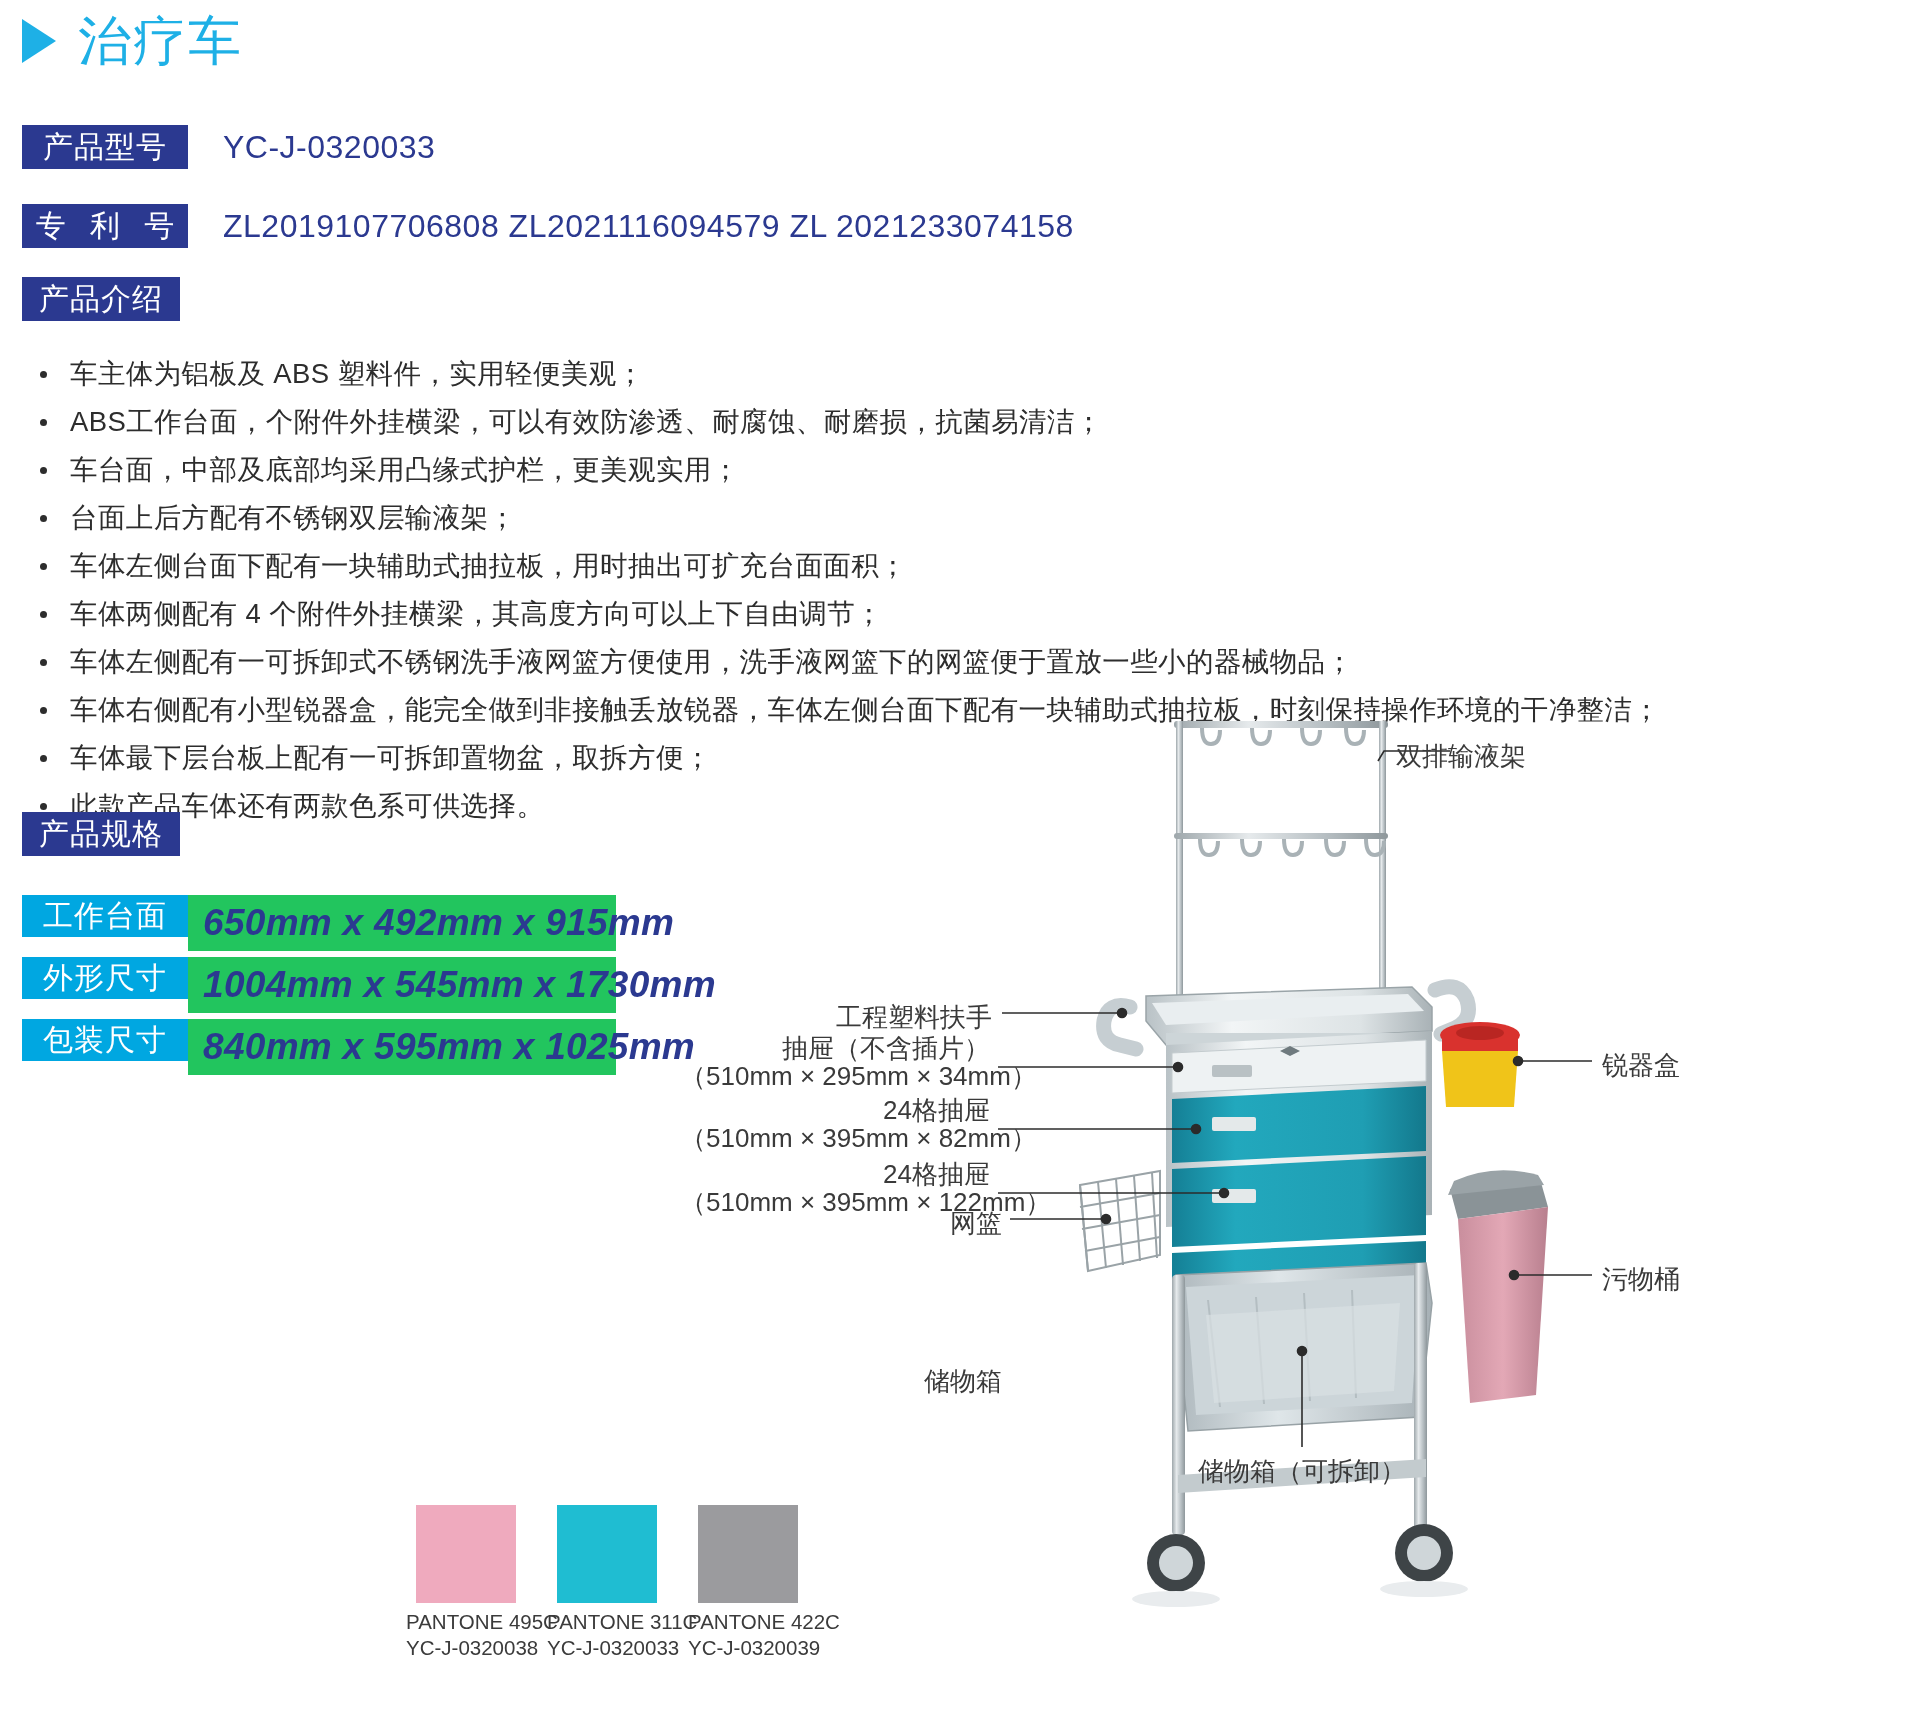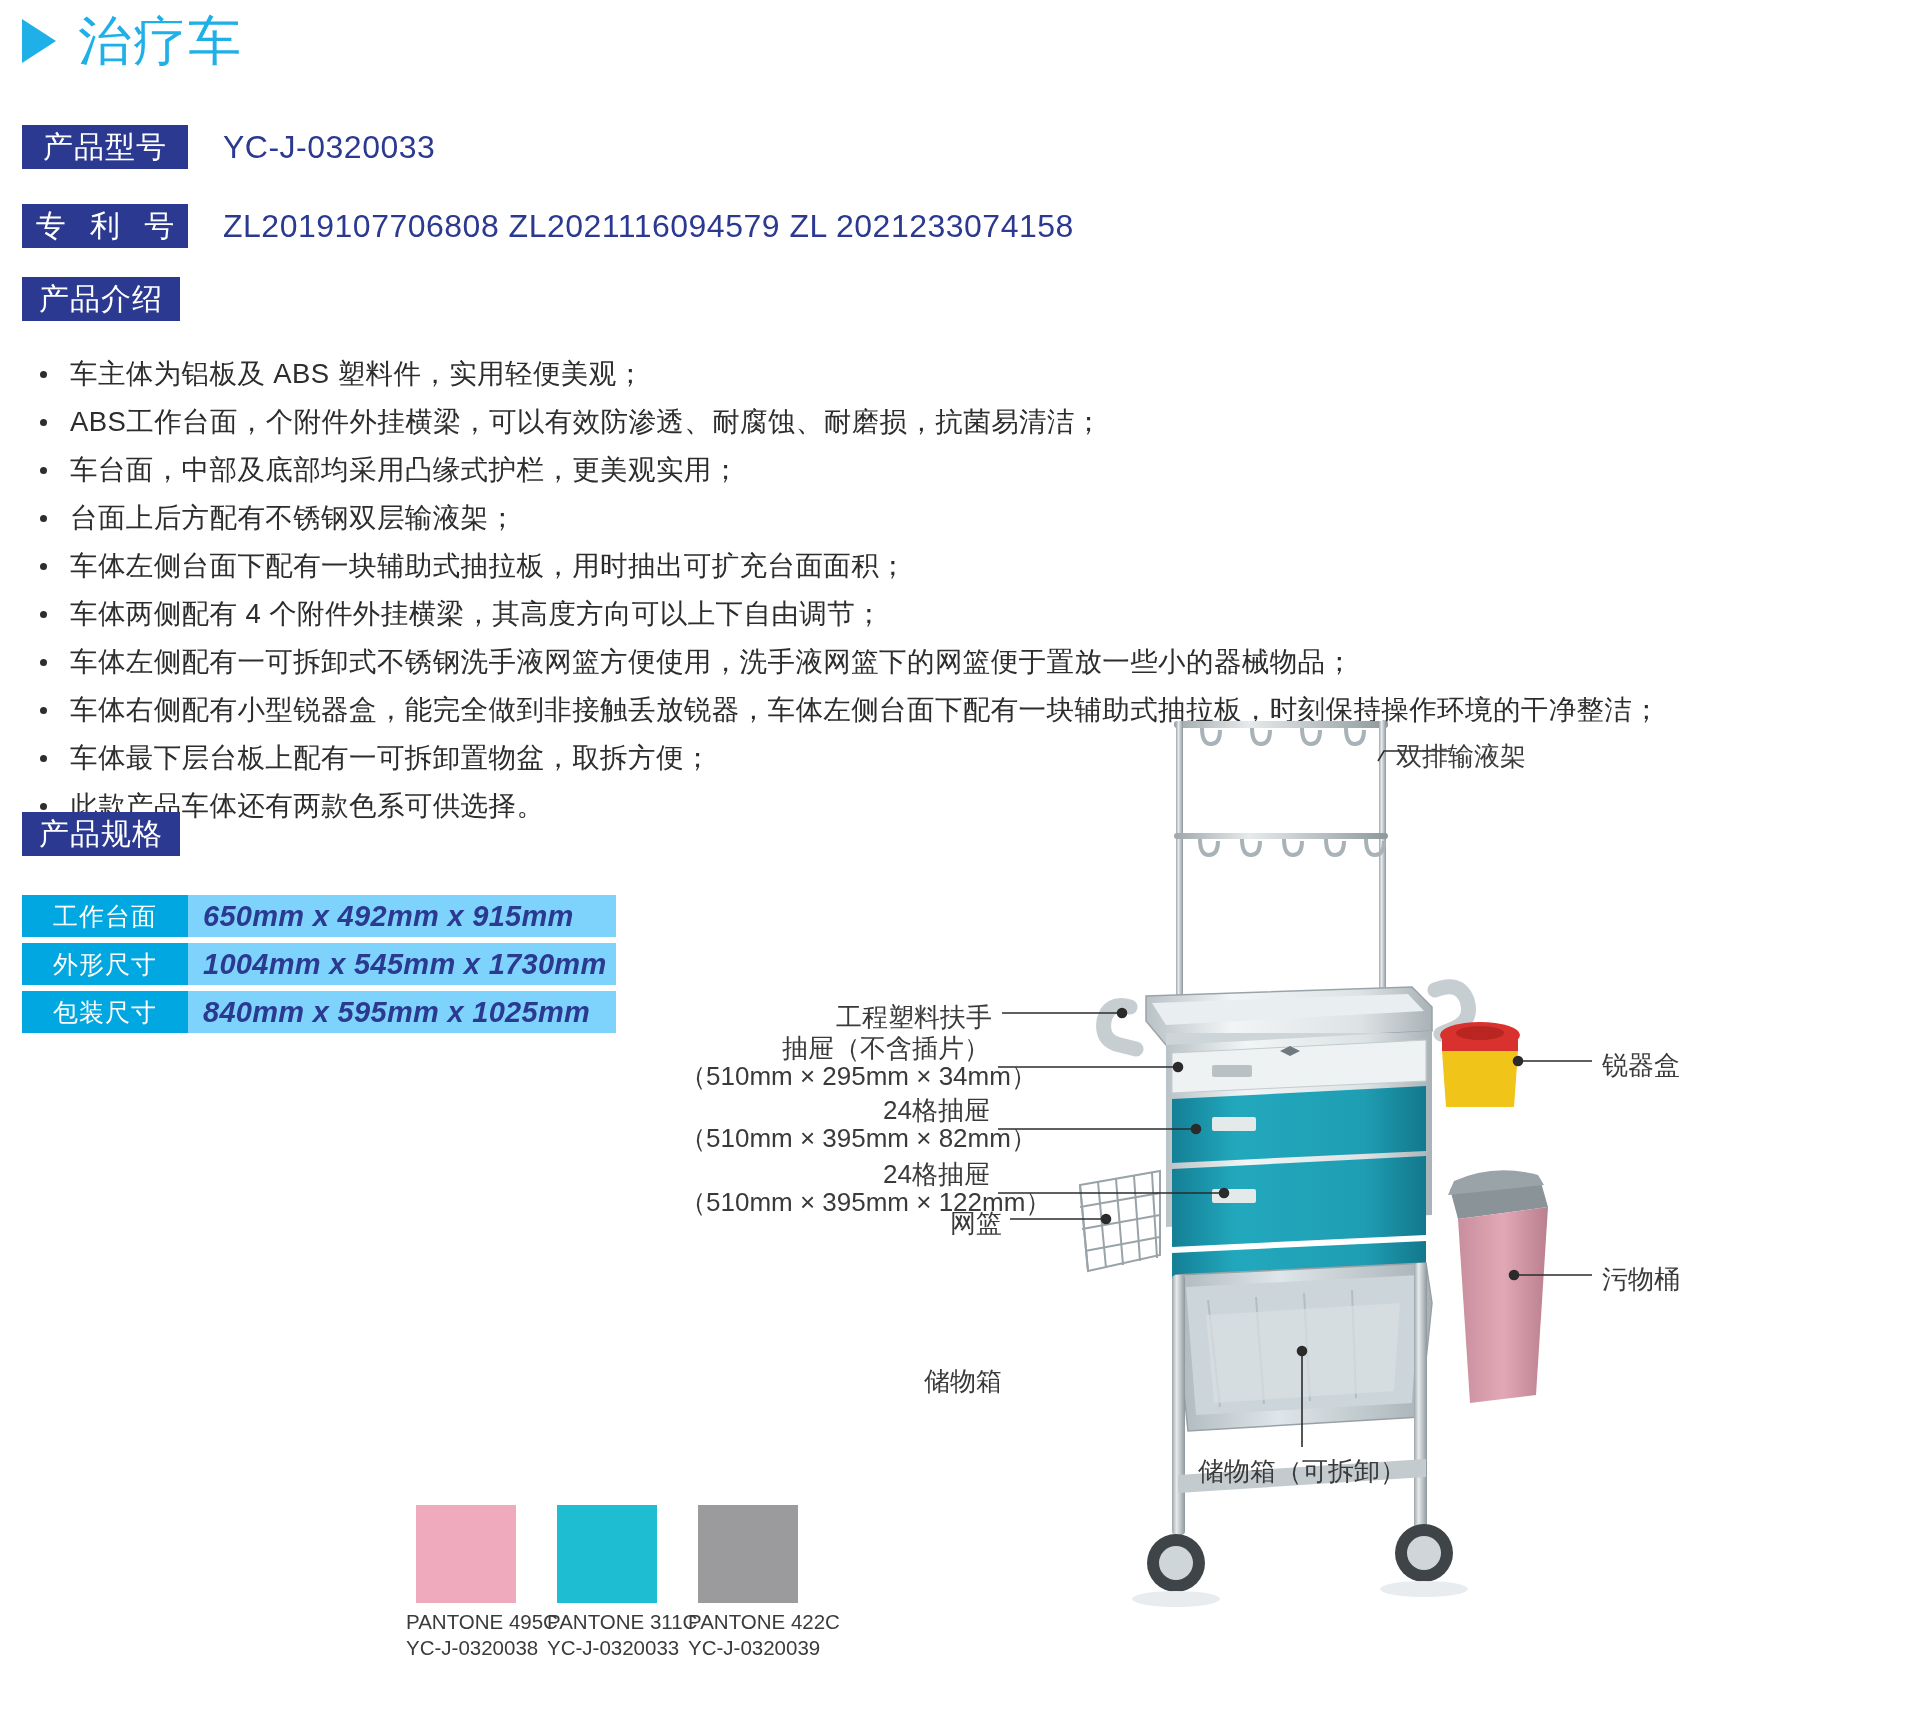--- a/index.html
+++ b/index.html
@@ -120,31 +120,31 @@
     margin-bottom: 6px;
   }
   .spec-label {
     background: #00a7e1;
     color: #ffffff;
     width: 166px;
     height: 42px;
     display: flex;
     align-items: center;
     justify-content: center;
-    font-size: 25px;
+    font-size: 30px;
     letter-spacing: 1px;
   }
   .spec-value {
-    background: #7dd3fc;
+    background: #22c55e;
     color: #2b3990;
-    height: 42px;
+    height: 56px;
     display: flex;
     align-items: center;
     padding: 0 0 0 15px;
-    font-size: 29px;
+    font-size: 37px;
     font-weight: bold;
     font-style: italic;
     white-space: nowrap;
     letter-spacing: 0.3px;
   }
   .spec-row.w1 .spec-value { width: 428px; }
   .spec-row.w2 .spec-value { width: 428px; }
   .spec-row.w3 .spec-value { width: 428px; }
 
   

